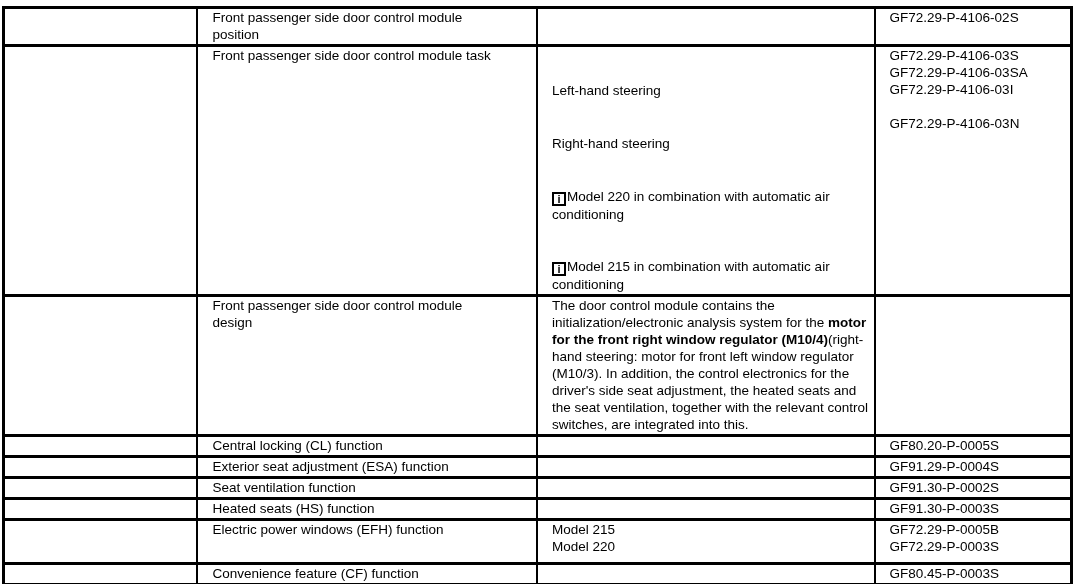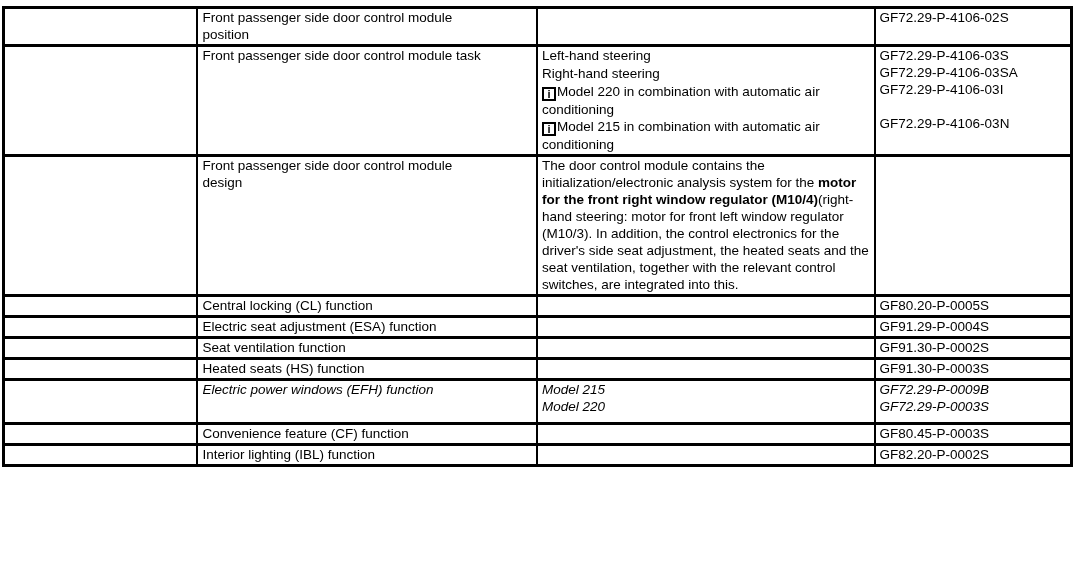--- a/index.html
+++ b/index.html
@@ -14,45 +14,45 @@
     width: 1071px;
     background: #fff;
   }
   table.spec, table.spec td {
     border: 3px solid #000;
   }
   table.spec td {
     border-left-width: 2px;
     border-right-width: 2px;
     vertical-align: top;
-    padding: 0 3px 1px 4px;
+    padding: 0 3px 1px 14px;
     font-size: 13.5px;
     line-height: 17px;
     overflow: hidden;
     word-wrap: break-word;
   }
   td.ml { line-height: 18px; }
   .pre { white-space: pre-line; }
   .bold { font-weight: bold; }
   tr.row-position td { height: 31px; }
-  tr.row-efh td { height: 40px; font-style: italic; }
+  tr.row-efh td { height: 40px; }
   .info-icon {
     display: inline-block;
     box-sizing: border-box;
     width: 14px;
     height: 14px;
     border: 2px solid #000;
     font-weight: 700;
     font-size: 11px;
     line-height: 10px;
     text-align: center;
     vertical-align: -2px;
     margin-right: 1px;
   }
-  .dline { min-height: 18px; }
+  .dline { min-height: 18px; margin-top: 35px; }
 </style>
 </head>
 <body>
 
 <table class="spec">
   <colgroup>
     <col style="width:193px">
     <col style="width:338px">
     <col style="width:336px">
     <col style="width:196px">
@@ -96,21 +96,21 @@
 
   <tr>
     <td></td>
     <td>Central locking (CL) function</td>
     <td></td>
     <td>GF80.20-P-0005S</td>
   </tr>
 
   <tr>
     <td></td>
-    <td>Electric seat adjustment (ESA) function</td>
+    <td>Exterior seat adjustment (ESA) function</td>
     <td></td>
     <td>GF91.29-P-0004S</td>
   </tr>
 
   <tr>
     <td></td>
     <td>Seat ventilation function</td>
     <td></td>
     <td>GF91.30-P-0002S</td>
   </tr>
@@ -120,21 +120,21 @@
     <td>Heated seats (HS) function</td>
     <td></td>
     <td>GF91.30-P-0003S</td>
   </tr>
 
   <tr class="row-efh">
     <td></td>
     <td>Electric power windows (EFH) function</td>
     <td class="pre">Model 215
 Model 220</td>
-    <td class="pre">GF72.29-P-0009B
+    <td class="pre">GF72.29-P-0005B
 GF72.29-P-0003S</td>
   </tr>
 
   <tr>
     <td></td>
     <td>Convenience feature (CF) function</td>
     <td></td>
     <td>GF80.45-P-0003S</td>
   </tr>
 

